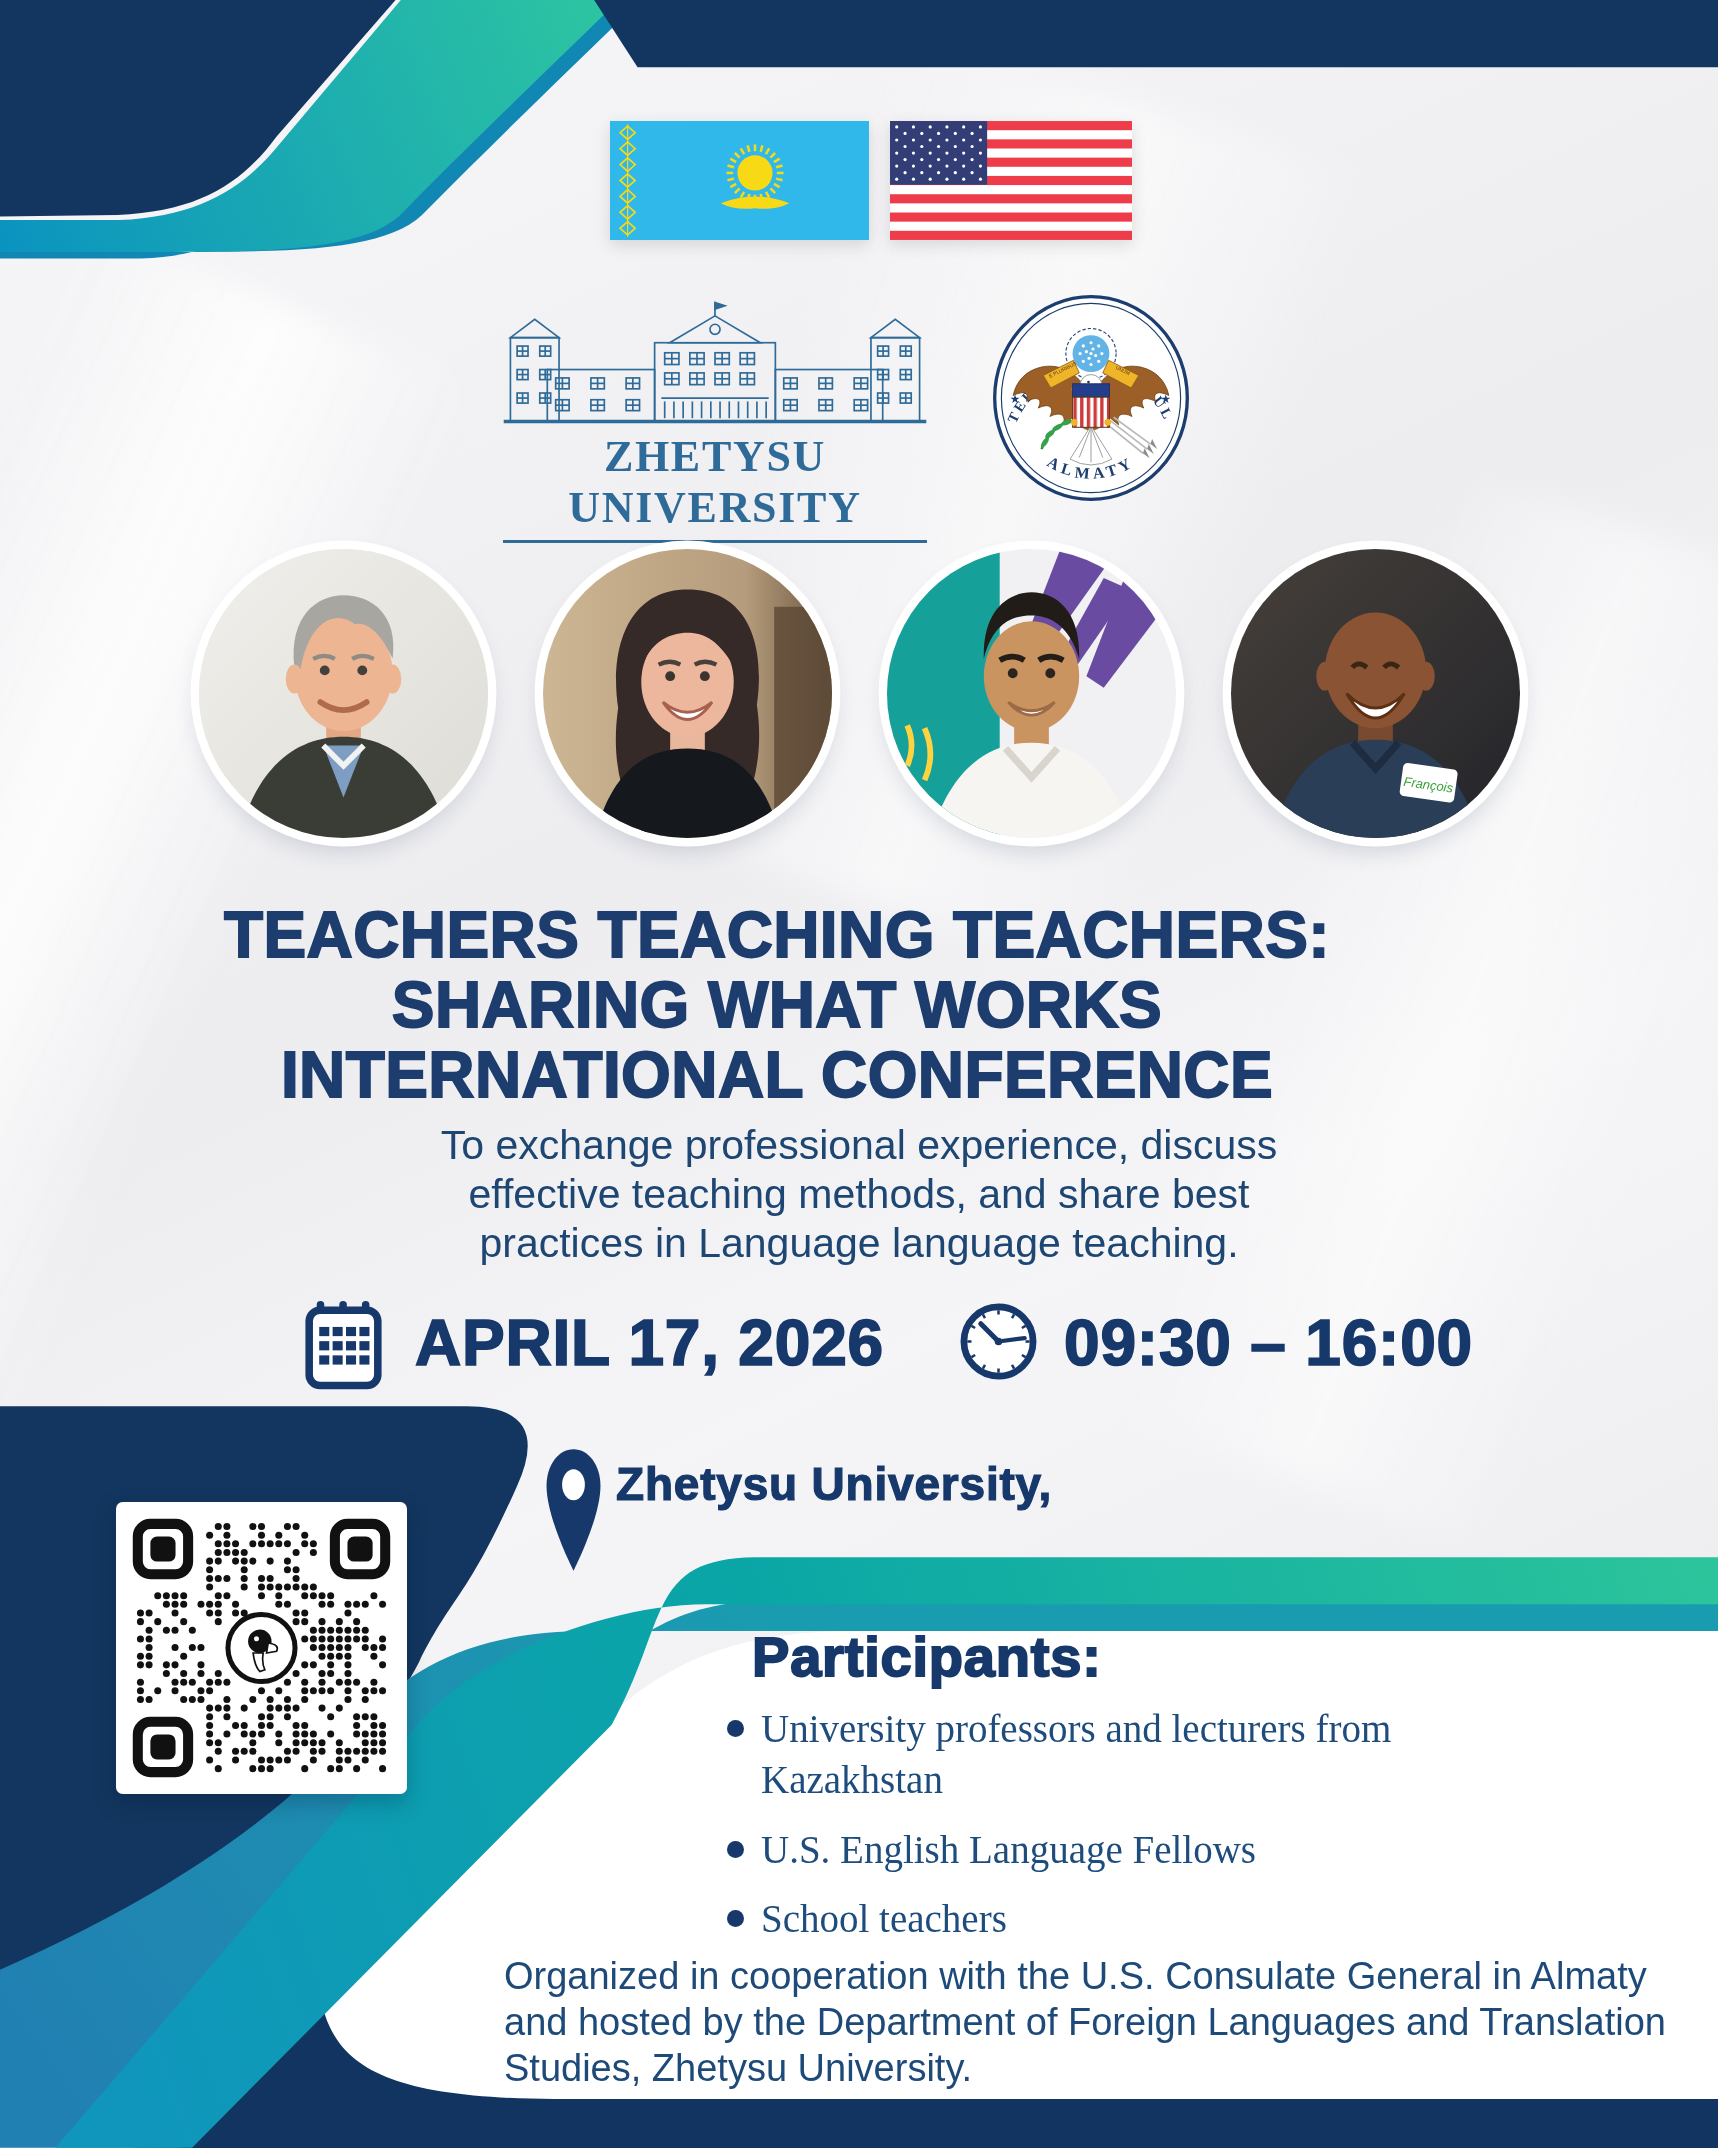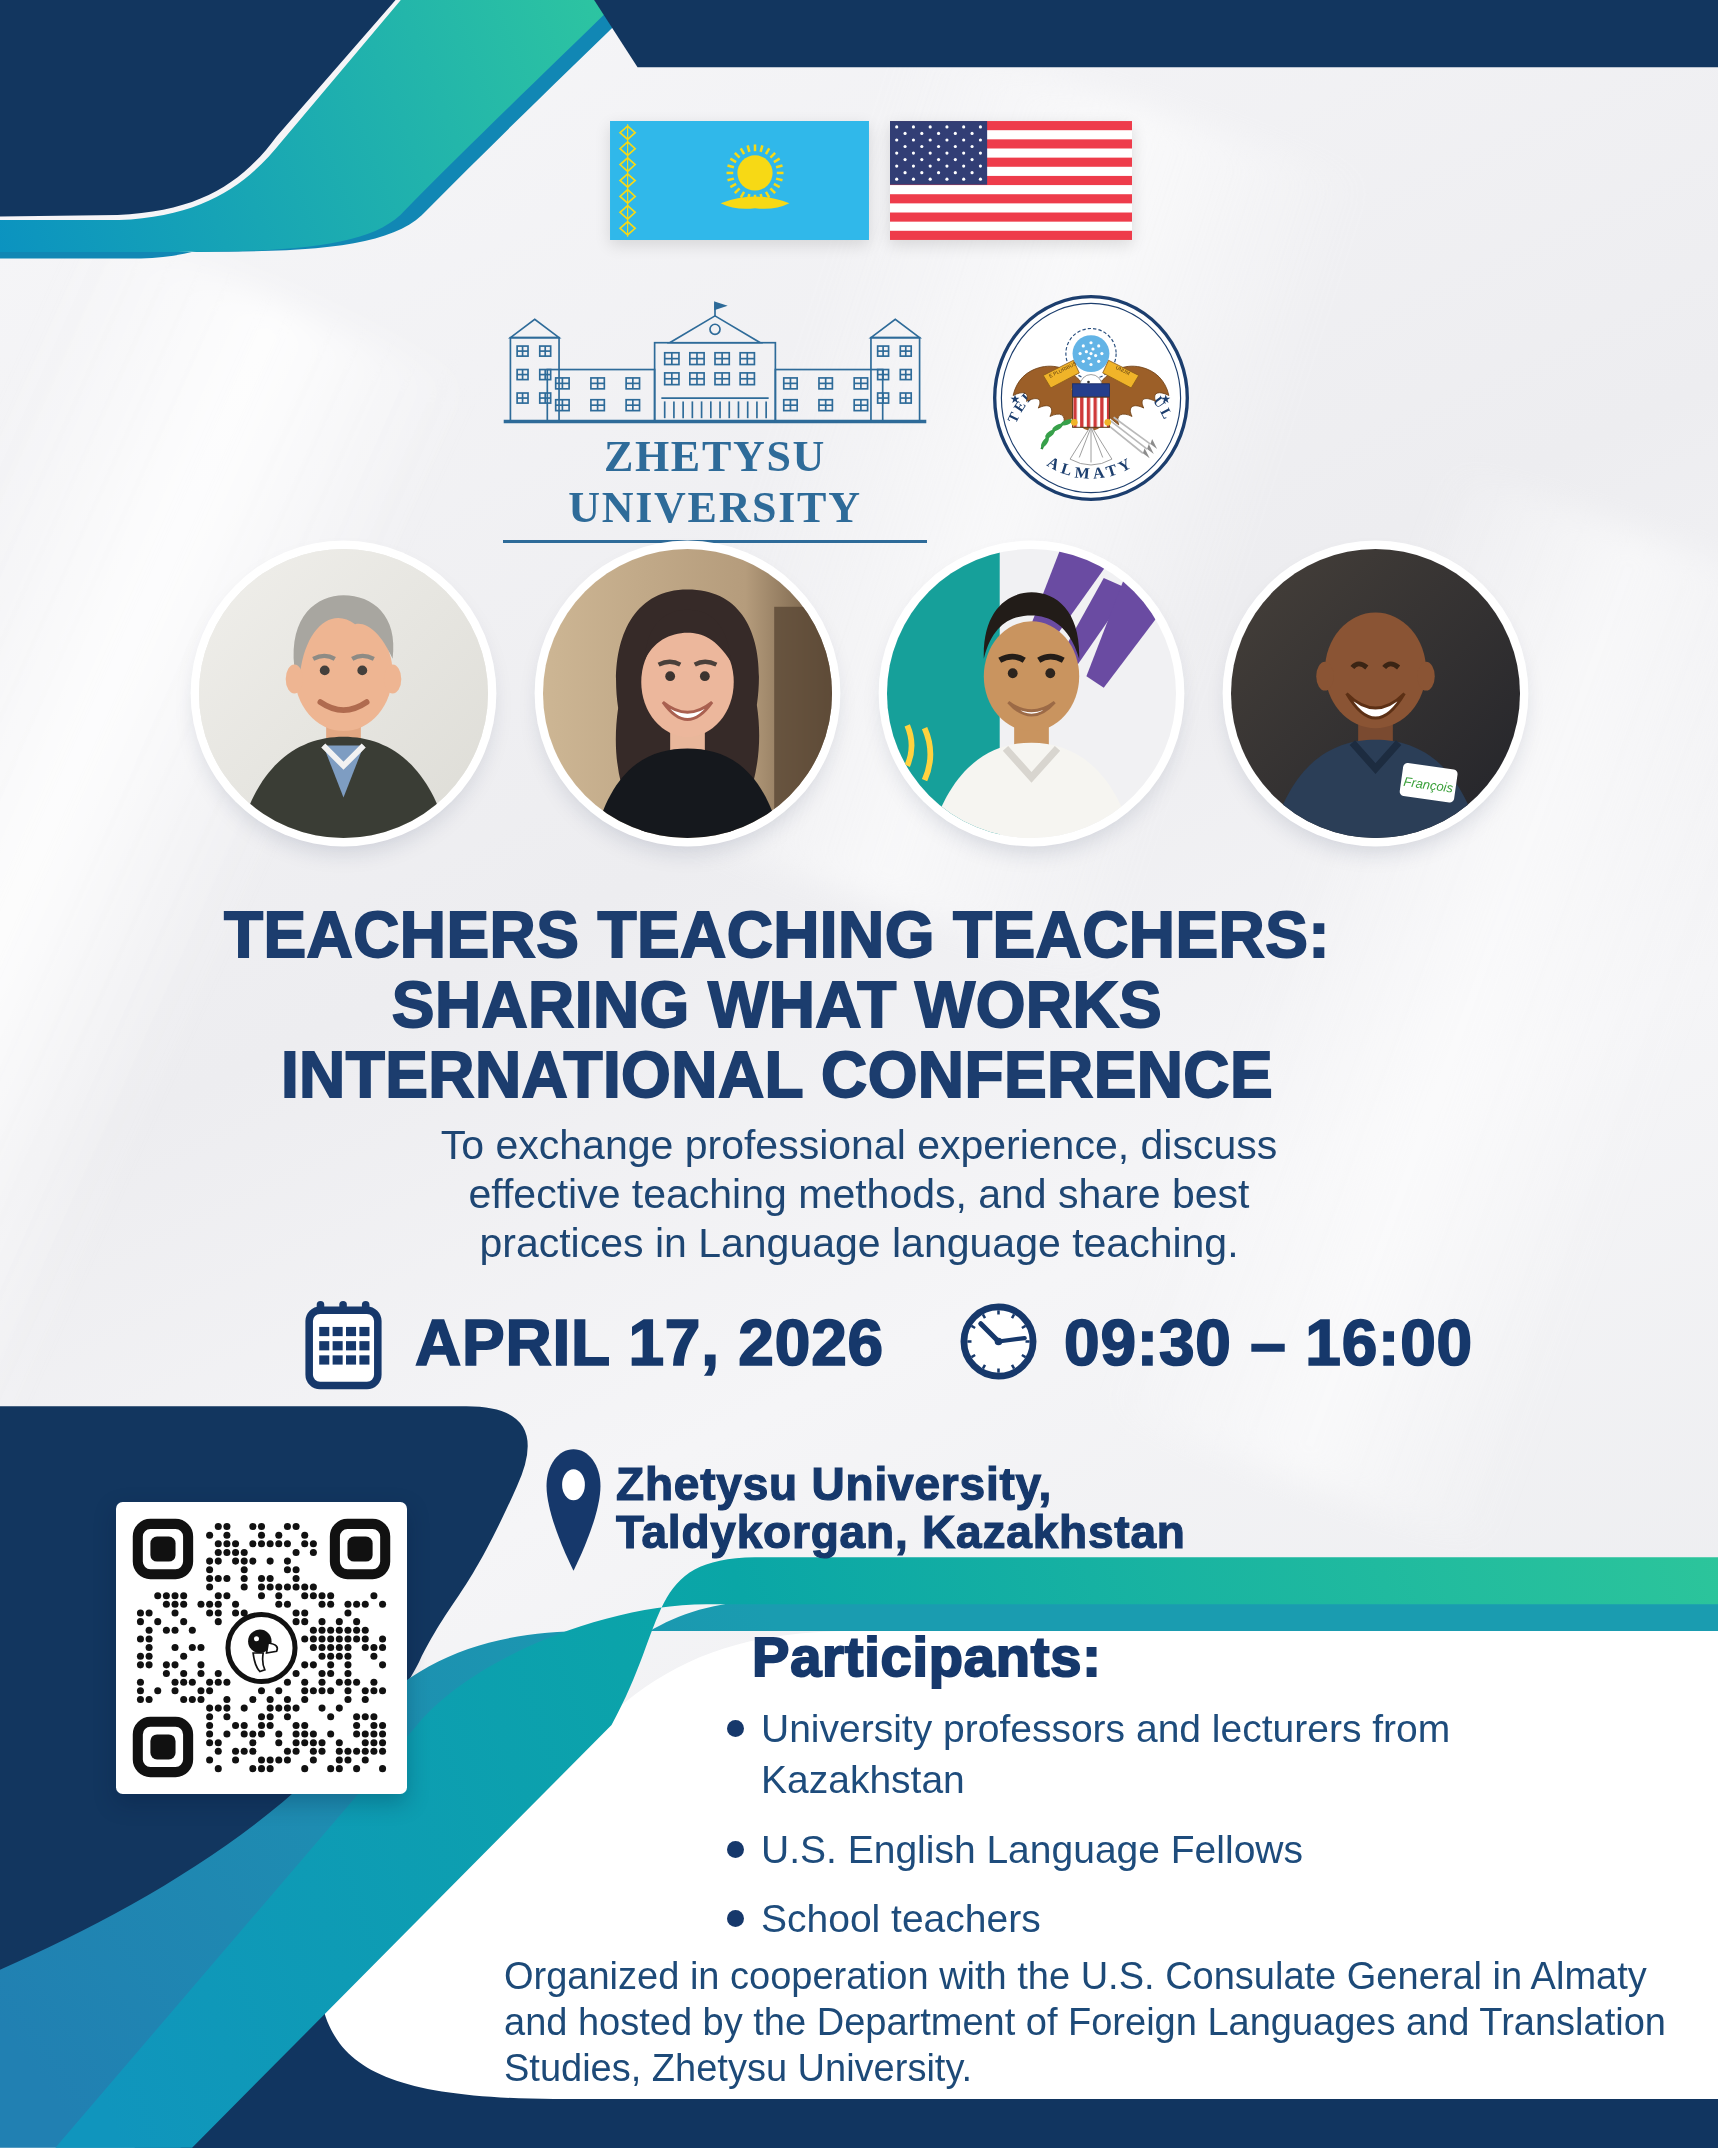--- a/index.html
+++ b/index.html
@@ -547,21 +547,20 @@
     <circle cx="48" cy="48" r="4.5" fill="#16386b"></circle>
   </svg>
   <div class="abs chunky datetime" style="left:1064px;top:1306px;">09:30 – 16:00</div>
 
   <svg class="abs" style="left:544px;top:1447px;" width="59" height="126" viewBox="0 0 70 110" preserveAspectRatio="none">
     <path d="M35,2 C17,2 3,16 3,34 C3,62 35,108 35,108 C35,108 67,62 67,34 C67,16 53,2 35,2 Z" fill="#16386b"></path>
     <circle cx="35" cy="33" r="13.5" fill="#ffffff"></circle>
   </svg>
   <div class="abs" style="left:616px;top:1452px;margin-top:8px;">
     <div class="chunky venue">Zhetysu University,</div>
-    <div class="chunky venue">Taldykorgan, Kazakhstan</div>
   </div>
 
   <div class="abs" id="qr-box">
     <svg id="qr-svg" width="291" height="292" viewBox="0 0 347 348">
         <circle cx="121.94827586206895" cy="29.155172413793103" r="4.2" fill="#111"></circle>
         <circle cx="132.25862068965517" cy="29.155172413793103" r="4.2" fill="#111"></circle>
         <circle cx="163.1896551724138" cy="29.155172413793103" r="4.2" fill="#111"></circle>
         <circle cx="173.5" cy="29.155172413793103" r="4.2" fill="#111"></circle>
         <circle cx="204.43103448275863" cy="29.155172413793103" r="4.2" fill="#111"></circle>
         <circle cx="214.74137931034483" cy="29.155172413793103" r="4.2" fill="#111"></circle>
@@ -857,21 +856,21 @@
         <rect x="41" y="277" width="30" height="30" rx="8" fill="#111"></rect>
         <circle cx="173.5" cy="174" r="40" fill="#fff" stroke="#111" stroke-width="6"></circle>
         <circle cx="171.5" cy="166" r="14" fill="#111"></circle>
         <circle cx="167.5" cy="163" r="3" fill="#fff"></circle>
         <path d="M181.5,168 q14,2 10,10 l-12,2 Z" fill="#fff" stroke="#111" stroke-width="2"></path>
         <path d="M163.5,180 q2,16 8,22 l6,-2 q-4,-8 -2,-20 Z" fill="#fff" stroke="#111" stroke-width="2"></path>
       </svg>
   </div>
 
   <div class="abs chunky" id="participants-heading" style="left:752px;top:1624px;">Participants:</div>
-  <ul class="bullet-list abs" style="left:722px;top:1703px;">
+  <ul class="bullet-list abs" style="left:722px;top:1703px;font-family:Liberation Serif, serif;">
     <li><span class="dot"></span><span>University professors and lecturers from Kazakhstan</span></li>
     <li><span class="dot"></span><span>U.S. English Language Fellows</span></li>
     <li><span class="dot"></span><span>School teachers</span></li>
   </ul>
 
   <div class="abs" id="organizer-text" style="left:504px;top:1953px;width:1208px;">
     <div>Organized in cooperation with the U.S. Consulate General in Almaty</div>
     <div>and hosted by the Department of Foreign Languages and Translation</div>
     <div>Studies, Zhetysu University.</div>
   </div>

